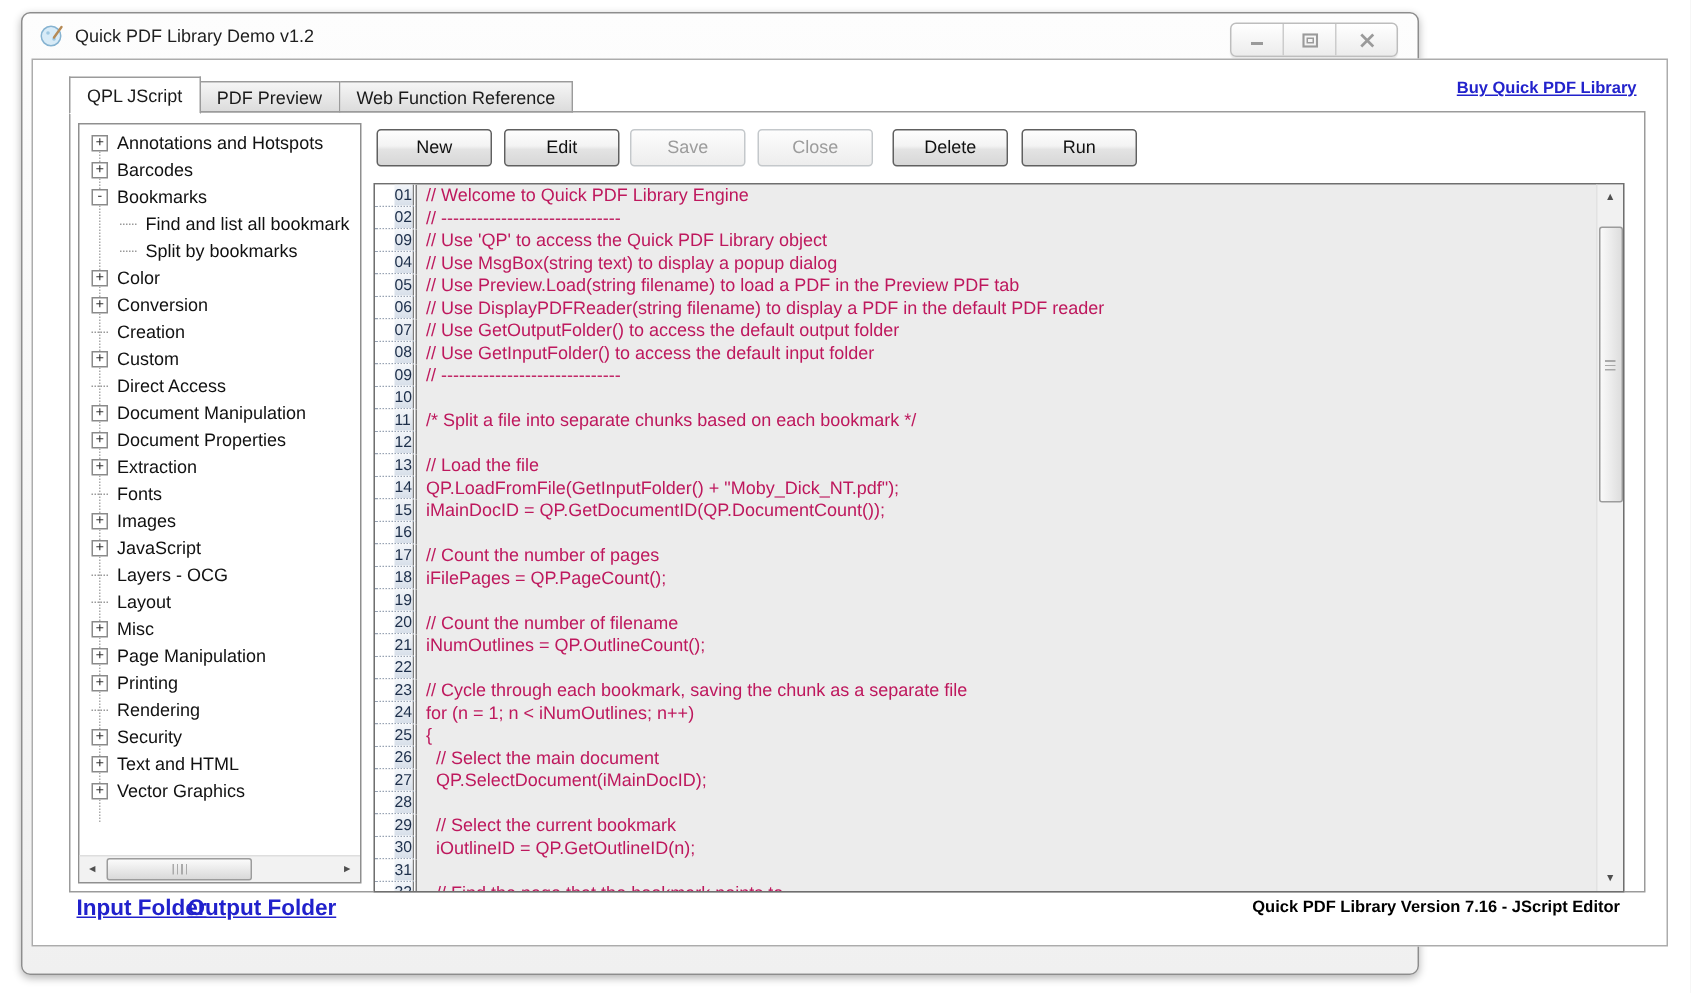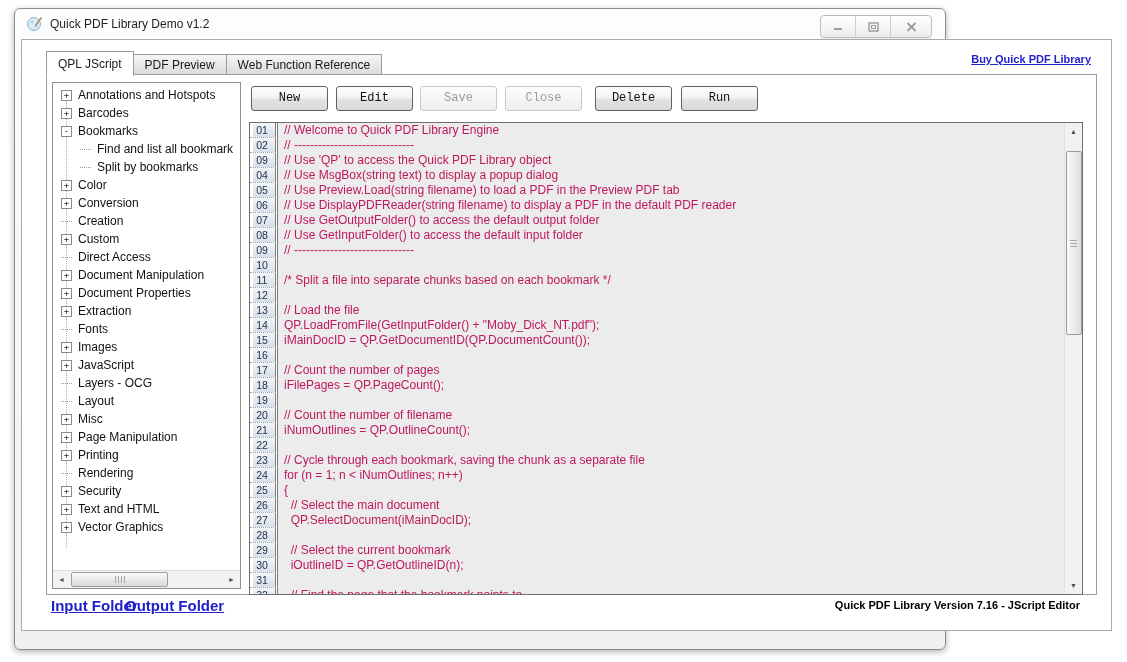--- a/index.html
+++ b/index.html
@@ -68,34 +68,34 @@
     color:#4f4f4f;font-size:7px;}
   .htrack{flex:1;position:relative;}
   .hthumb{position:absolute;left:1px;top:1px;height:13px;width:95px;
     background:linear-gradient(#fbfbfb,#d9d9d9);border:1px solid #9c9c9c;border-radius:2px;}
   .hthumb::after{content:"";position:absolute;left:50%;top:3px;margin-left:-5px;width:10px;height:7px;
     background:repeating-linear-gradient(90deg,#aaa 0 1px,transparent 1px 3px);}
   
   .tb-btn{position:absolute;top:11px;width:77px;height:25px;font-size:12px;color:#111;
     background:linear-gradient(#fefefe 0%,#f3f3f3 45%,#e3e3e3 55%,#d7d7d7 100%);
     border:1px solid #606060;border-radius:3px;text-align:center;line-height:23px;
-    box-sizing:border-box;cursor:pointer;font-family:Liberation Mono, monospace;}
+    box-sizing:border-box;cursor:pointer;}
   .tb-btn.disabled{color:#9c9c9c;border-color:#c4c8cb;
     background:linear-gradient(#fdfdfd,#ededed);}
   #btn-new{left:204px}#btn-edit{left:289px}#btn-save{left:373px}
   #btn-close{left:458px}#btn-delete{left:548px}#btn-run{left:634px}
   
   .editor{position:absolute;left:202px;top:47px;width:834px;height:473px;
     border:1px solid #6f6f6f;background:#ececec;box-sizing:border-box;overflow:hidden;}
   .code-rows{position:absolute;left:0;top:0;right:17px;bottom:0;overflow:hidden;}
   .code-row{height:15px;display:flex;}
   .lnum-outer{width:28px;flex:none;background:#fff;border-right:3px double #7c7c7c;
     border-bottom:1px dotted #98a3b3;box-sizing:border-box;}
-  .lnum{margin-left:3px;height:100%;background:linear-gradient(#f2f5f9,#d7dfe9);
-    text-align:center;padding-right:4px;font-size:10.5px;color:#1c2e49;line-height:14px;
+  .lnum{margin-left:13px;height:100%;background:linear-gradient(#f2f5f9,#d7dfe9);
+    text-align:left;padding-right:4px;font-size:10.5px;color:#1c2e49;line-height:14px;
     box-sizing:border-box;}
   .codetxt{flex:1;padding-left:6px;white-space:pre;overflow:hidden;
     line-height:15px;color:#be185d;font-size:12px;}
   .vscroll{position:absolute;right:0;top:0;bottom:0;width:17px;background:#f1f1f1;
     border-left:1px solid #e2e2e2;}
   .vbtn{position:absolute;left:0;width:17px;height:17px;display:flex;align-items:center;
     justify-content:center;color:#4f4f4f;font-size:7px;}
   .vbtn.up{top:0}.vbtn.down{bottom:0}
   .vthumb{position:absolute;left:1px;width:14px;top:28px;height:182px;
     background:linear-gradient(90deg,#fafafa,#dddddd);border:1px solid #9c9c9c;border-radius:2px;}

